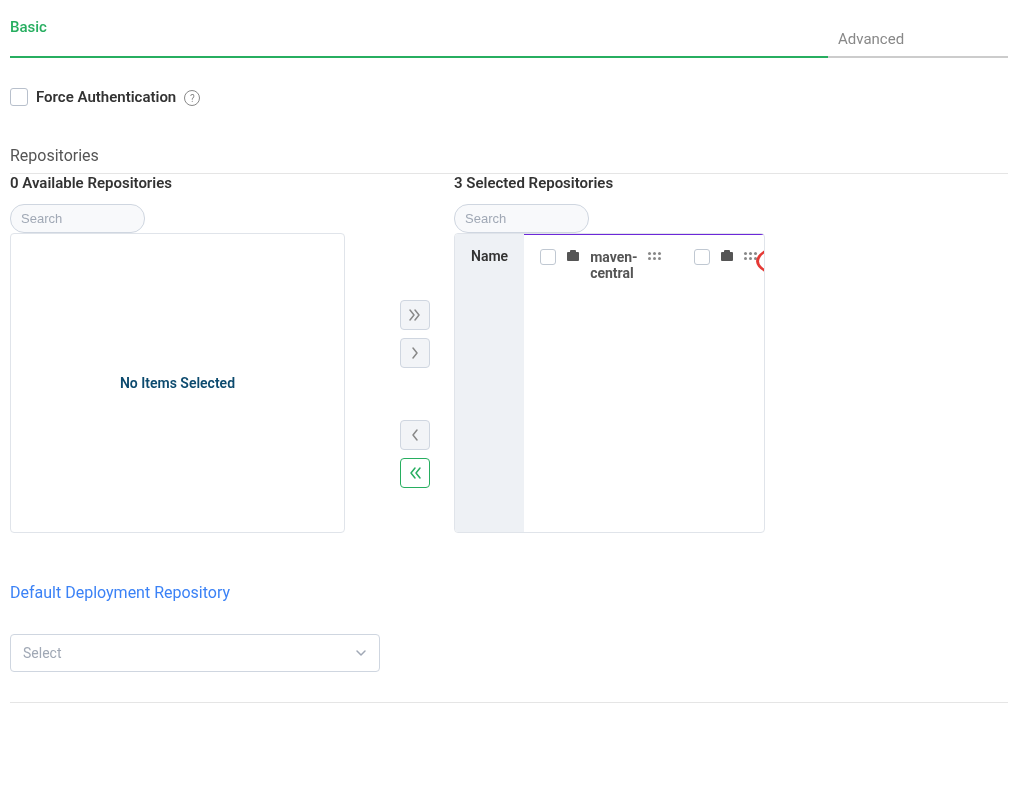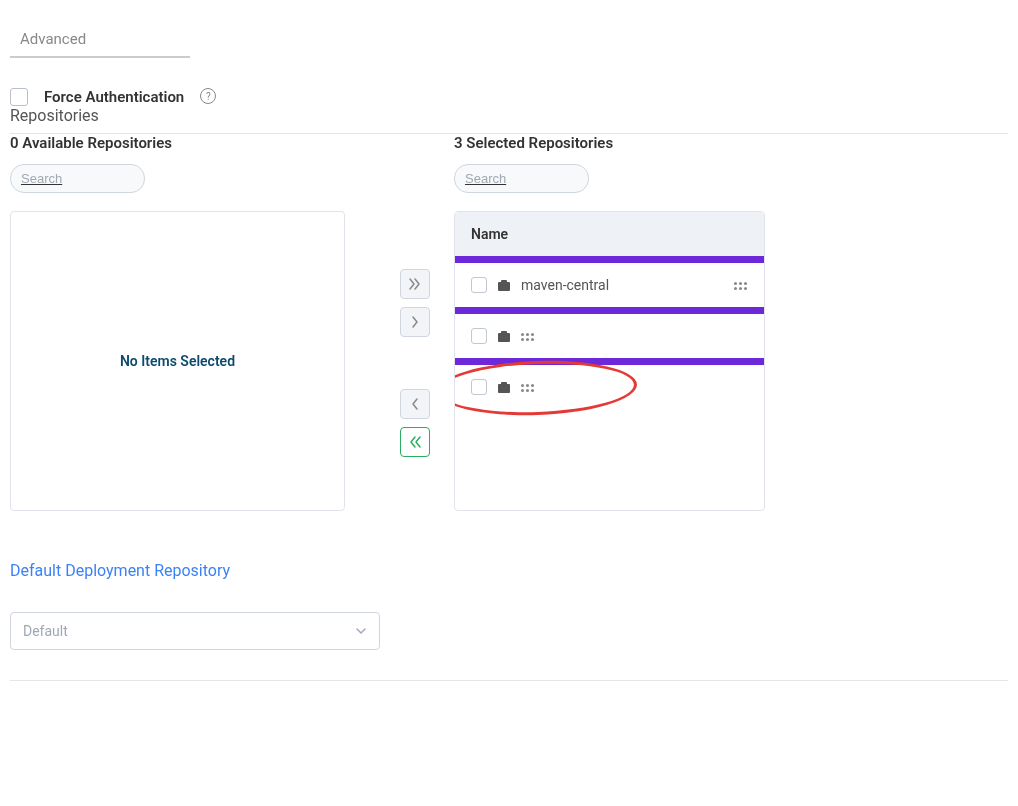--- a/index.html
+++ b/index.html
@@ -29,22 +29,23 @@
   .tab-advanced {
     color: #888;
     width: 180px;
     text-align: left;
     border-bottom: 2px solid #ccc;
     padding-left: 10px;
     margin-top: 12px;
   }
   .force-auth {
     display: flex;
-    align-items: flex-start;
-    gap: 16px;
+    align-items: flex-end;
+    gap: 8px;
+    margin-bottom: 40px;
   }
   .checkbox {
     width: 18px;
     height: 18px;
     border: 1px solid #b8c0cc;
     border-radius: 3px;
     cursor: pointer;
     background: #fff;
   }
   .force-auth-label {
@@ -90,30 +91,27 @@
     margin-bottom: 12px;
   }
   .search-input {
     width: 135px;
     padding: 6px 10px;
     border: 1px solid #cfd6e0;
     border-radius: 14px;
     font-size: 13px;
     color: #333;
     background: #f8f9fb;
-    margin-bottom: 18px;
-    text-decoration: underline;
   }
   .search-input::placeholder { color: #a0a8b5; }
   .listbox {
     border: 1px solid #e0e4ea;
     border-radius: 4px;
     height: 300px;
     display: flex;
-    flex-direction: column;
     background: #fff;
     overflow: hidden;
   }
   .listbox-left { width: 335px; }
   .empty-msg {
     flex: 1;
     display: flex;
     align-items: center;
     justify-content: center;
     font-size: 14px;
@@ -122,25 +120,26 @@
   }
   .list-header {
     background: #eef1f5;
     padding: 14px 16px;
     font-size: 14px;
     font-weight: 600;
     color: #333;
   }
   .list-row {
     display: flex;
-    align-items: flex-end;
+    align-items: flex-start;
     padding: 14px 16px;
-    border-top: 7px solid #6d28d9;
+    border-top: 1px solid #6d28d9;
     gap: 10px;
     position: relative;
+    font-weight: bold;
   }
   .row-check {
     width: 16px;
     height: 16px;
     border: 1px solid #c0c8d2;
     border-radius: 3px;
     cursor: pointer;
   }
   .repo-icon {
     width: 14px;
@@ -222,20 +221,21 @@
   }
   .hr-bottom {
     border: none;
     border-top: 1px solid #e5e5e5;
   }
 </style>
 </head>
 <body>
 
 <div class="tabs">
+  <div class="tab tab-basic">Basic</div>
   <div class="tab tab-advanced">Advanced</div>
 </div>
 
 <div class="force-auth">
   <div class="checkbox"></div>
   <span class="force-auth-label">Force Authentication</span>
   <span class="help-icon">?</span>
 </div>
 
 <div class="section-title">Repositories</div>
@@ -341,19 +341,19 @@
             <span></span>
         </span>
       </div>
 
     </div>
   </div>
 </div>
 
 <div class="section-label">Default Deployment Repository</div>
 <div class="select-box">
-  <span class="select-placeholder">Default</span>
+  <span class="select-placeholder">Select</span>
   <svg width="12" height="12" viewBox="0 0 12 12">
     <path d="M2 4 L6 8 L10 4" stroke="#a0a8b5" stroke-width="1.5" fill="none" stroke-linecap="round" stroke-linejoin="round"></path>
   </svg>
 </div>
 
 <hr class="hr-bottom">
 
 </body></html>

